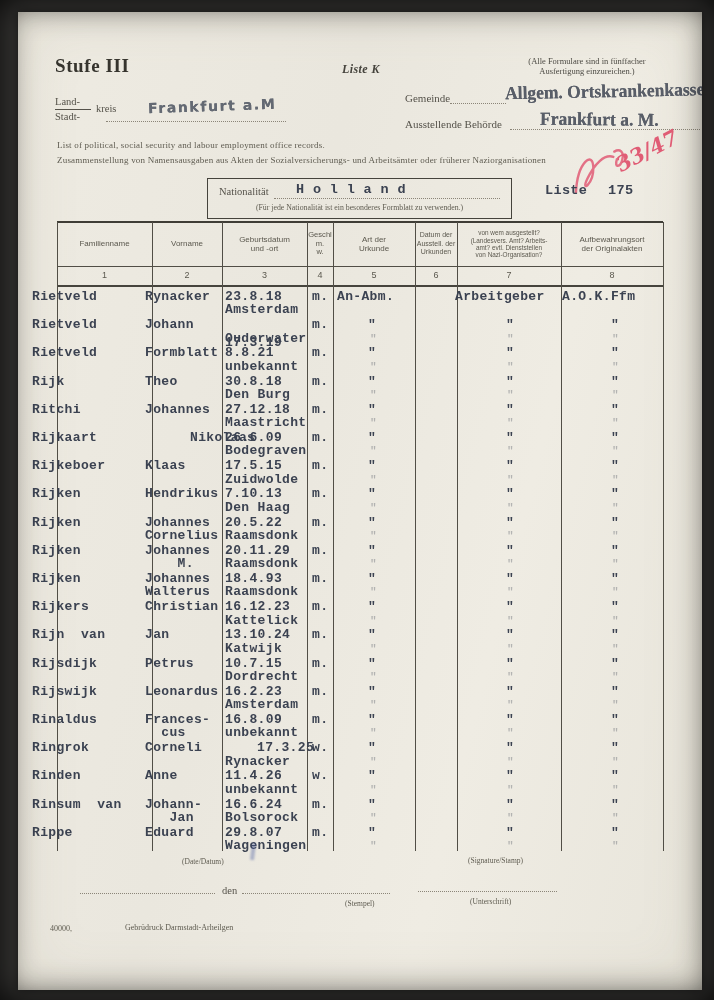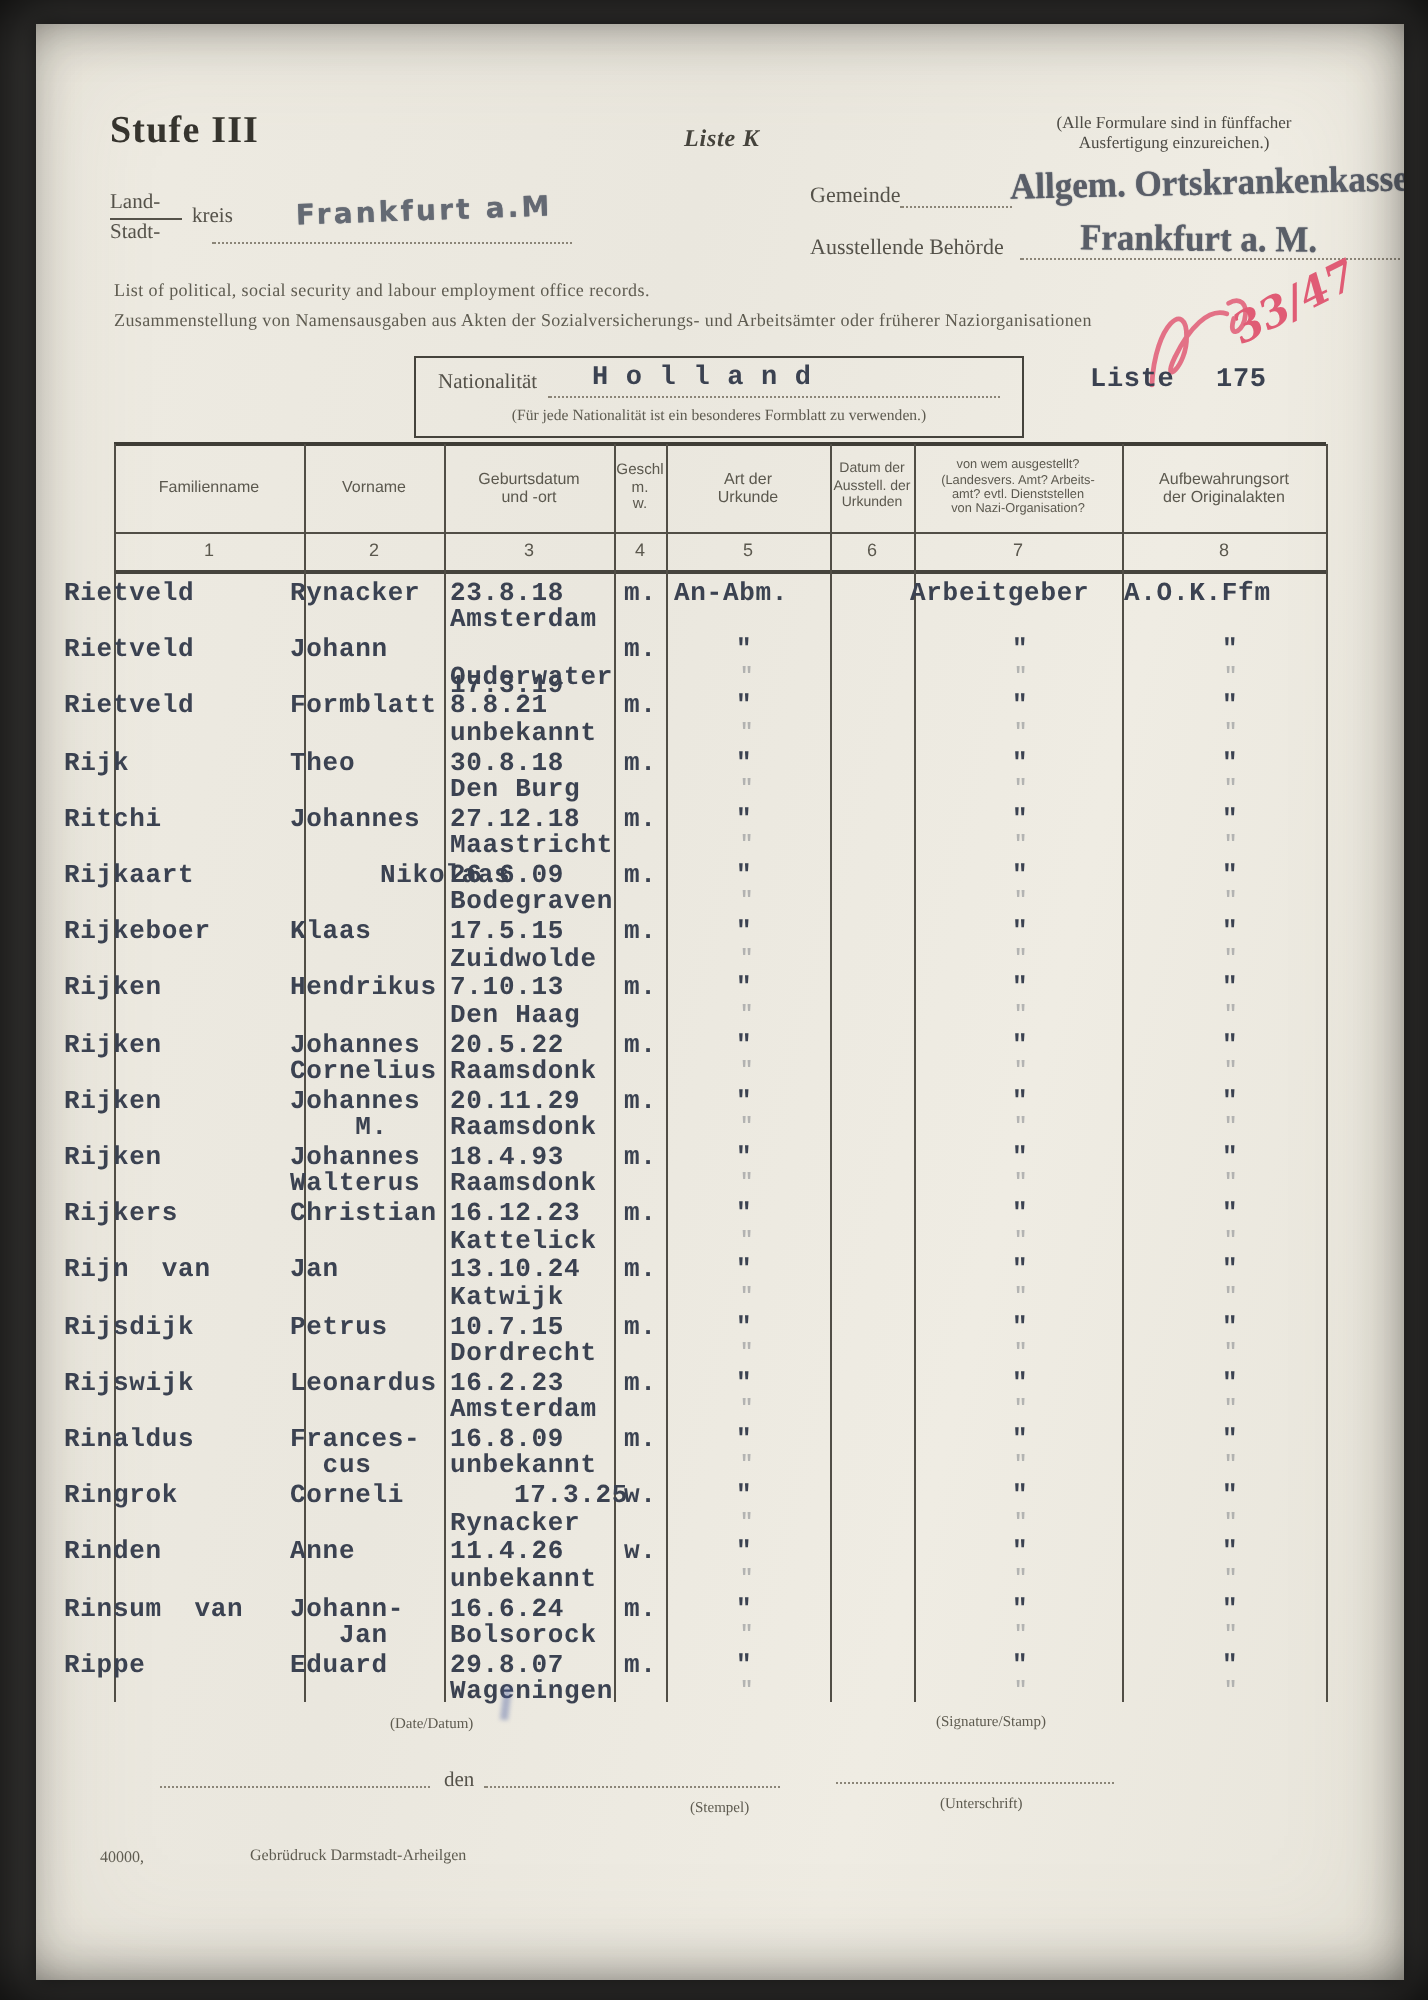--- a/index.html
+++ b/index.html
@@ -365,21 +365,21 @@
       <div class="typed abs" style="left: 207px; top: 827.2px;">Wageningen</div>
       <div class="typed abs" style="left: 294px; top: 813.8px;">m.</div>
       <div class="typed abs" style="left: 350px; top: 813.8px;">"</div>
       <div class="typed abs" style="left: 488px; top: 813.8px;">"</div>
       <div class="typed abs" style="left: 593px; top: 813.8px;">"</div>
       <div class="typed faintmark abs" style="left: 352px; top: 828.2px;">"</div>
       <div class="typed faintmark abs" style="left: 489px; top: 828.2px;">"</div>
       <div class="typed faintmark abs" style="left: 594px; top: 828.2px;">"</div>
     </div>
 
-  <div class="abs tiny" style="left:167px;top:845px;padding-left:10px;">(Date/Datum)</div>
+  <div class="abs tiny" style="left:154px;top:845px;padding-left:10px;">(Date/Datum)</div>
   <div class="abs tiny" style="left:450px;top:844px;">(Signature/Stamp)</div>
   <div class="abs smudge" style="left:233px;top:831px;width:4px;height:17px;transform:rotate(7deg);"></div>
 
   <div class="abs dotted" style="left:62px;top:881px;width:135px;"></div>
   <div class="abs lbl" style="left:204px;top:873px;font-size:10.5px;">den</div>
   <div class="abs dotted" style="left:224px;top:881px;width:148px;"></div>
   <div class="abs tiny" style="left:327px;top:887px;">(Stempel)</div>
   <div class="abs dotted" style="left:400px;top:879px;width:139px;"></div>
   <div class="abs tiny" style="left:452px;top:885px;">(Unterschrift)</div>
 

